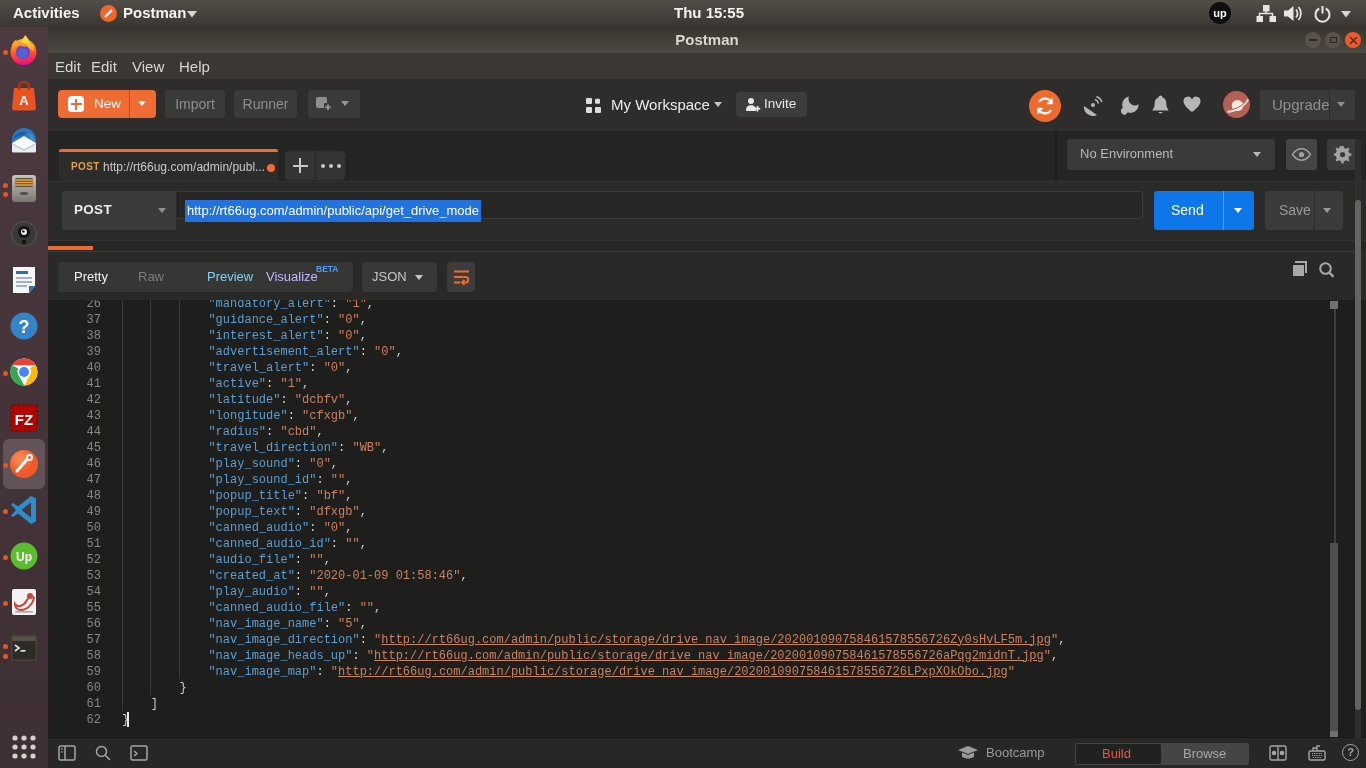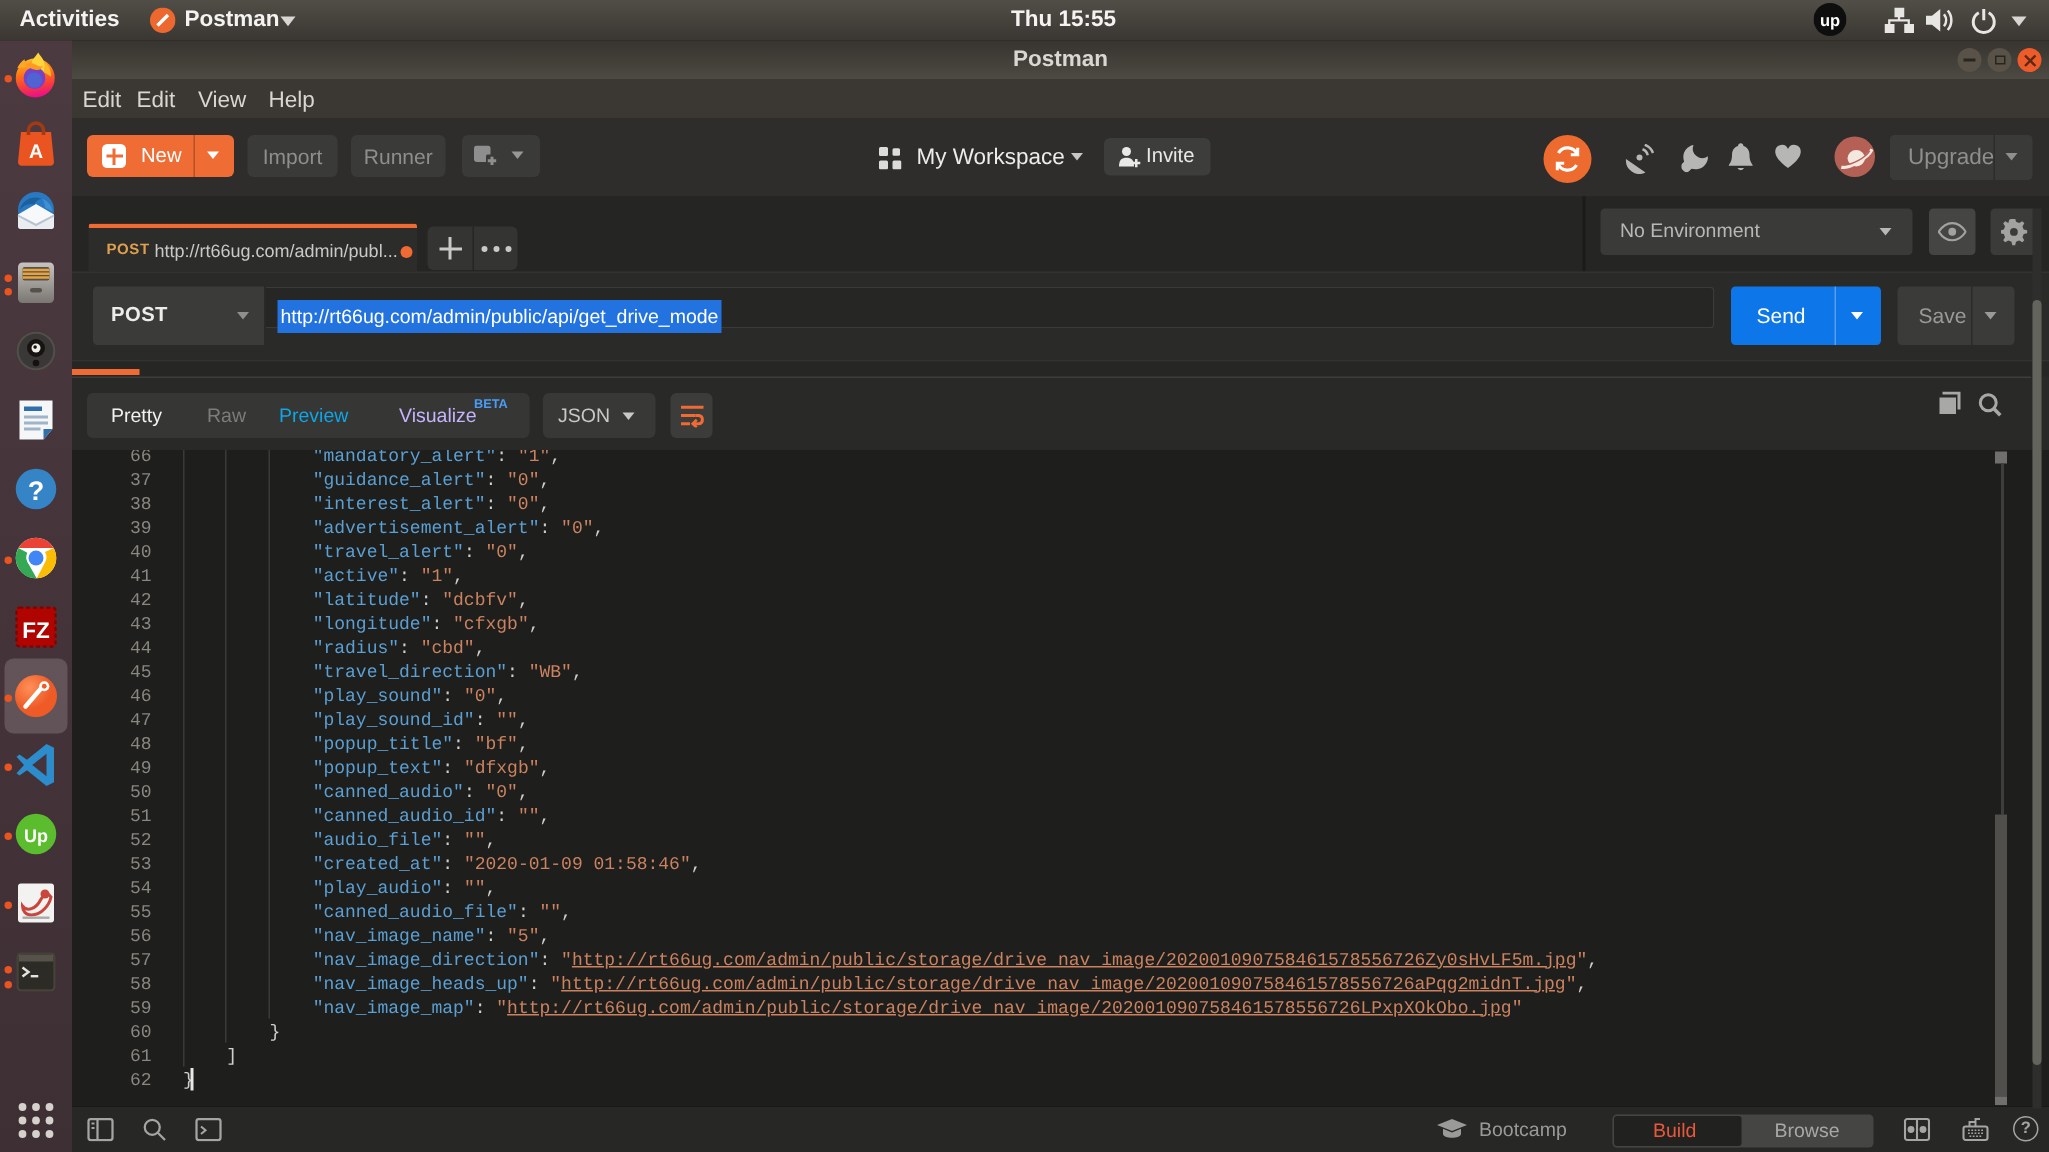--- a/index.html
+++ b/index.html
@@ -364,21 +364,21 @@
         <span class="cdn abs" style="left:58px;top:17px;border-top-color:#9a9a98;"></span>
       </div>
     </div>
     <div id="resphead">
       <div class="abs" style="left:0;top:0;width:1318px;height:5px;background:#262624;"></div>
       <div class="abs" style="left:0;top:4.5px;width:1306px;height:1.5px;background:#3e3e3c;"></div>
       <div class="abs" style="left:0;top:0;width:45px;height:3.5px;background:#f06a33;"></div>
       <div class="abs" style="left:10px;top:16px;width:295px;height:30px;background:#363634;border-radius:4px;">
         <span class="abs" style="left:16px;top:7px;font-size:13px;color:#f2f2f0;">Pretty</span>
         <span class="abs" style="left:80px;top:7px;font-size:13px;color:#7c7c7a;">Raw</span>
-        <span class="abs" style="left:128px;top:7px;font-size:13px;color:#0ea5e9;">Preview</span>
+        <span class="abs" style="left:149px;top:7px;font-size:13px;color:#7dd3fc;">Preview</span>
         <span class="abs" style="left:208px;top:7px;font-size:13px;color:#c4b5fd;">Visualize</span>
         <span class="abs" style="left:258px;top:2px;font-size:8.5px;font-weight:bold;color:#4a9cf5;">BETA</span>
       </div>
       <div class="abs" style="left:314px;top:16px;width:75px;height:30px;background:#383836;border-radius:4px;">
         <span class="abs" style="left:10px;top:7px;font-size:13px;color:#c8c8c6;">JSON</span>
         <span class="cdn abs" style="left:53px;top:13px;border-top-color:#c8c8c6;"></span>
       </div>
       <div class="abs" style="left:399px;top:16px;width:28px;height:30px;background:#3c3c3a;border-radius:4px;">
         <svg class="abs" style="left:6px;top:7px;" width="17" height="16" fill="none" stroke="#f06a33" stroke-width="2">
           <path d="M1 2.5 H16 M1 8 H10.5 M1 13.5 H7"></path>
@@ -392,21 +392,21 @@
       </svg>
       <svg class="abs" style="left:1270px;top:16px;" width="17" height="17" fill="none" stroke="#a8a8a6" stroke-width="2">
         <circle cx="7.5" cy="6.5" r="5.3"></circle>
         <path d="M11.3 10.5 L15.5 14.8" stroke-width="2.4"></path>
       </svg>
     </div>
     <div id="code">
       <div class="guide" style="left:74px;top:0;height:411px;"></div>
       <div class="guide" style="left:102px;top:0;height:395px;"></div>
       <div class="guide" style="left:131px;top:0;height:379px;"></div>
-      <div id="codepre"><span class="num">66</span>            <span class="k">"mandatory_alert"</span>: <span class="v">"1"</span>,
+      <div id="codepre"><span class="num">26</span>            <span class="k">"mandatory_alert"</span>: <span class="v">"1"</span>,
 <span class="num">37</span>            <span class="k">"guidance_alert"</span>: <span class="v">"0"</span>,
 <span class="num">38</span>            <span class="k">"interest_alert"</span>: <span class="v">"0"</span>,
 <span class="num">39</span>            <span class="k">"advertisement_alert"</span>: <span class="v">"0"</span>,
 <span class="num">40</span>            <span class="k">"travel_alert"</span>: <span class="v">"0"</span>,
 <span class="num">41</span>            <span class="k">"active"</span>: <span class="v">"1"</span>,
 <span class="num">42</span>            <span class="k">"latitude"</span>: <span class="v">"dcbfv"</span>,
 <span class="num">43</span>            <span class="k">"longitude"</span>: <span class="v">"cfxgb"</span>,
 <span class="num">44</span>            <span class="k">"radius"</span>: <span class="v">"cbd"</span>,
 <span class="num">45</span>            <span class="k">"travel_direction"</span>: <span class="v">"WB"</span>,
 <span class="num">46</span>            <span class="k">"play_sound"</span>: <span class="v">"0"</span>,

